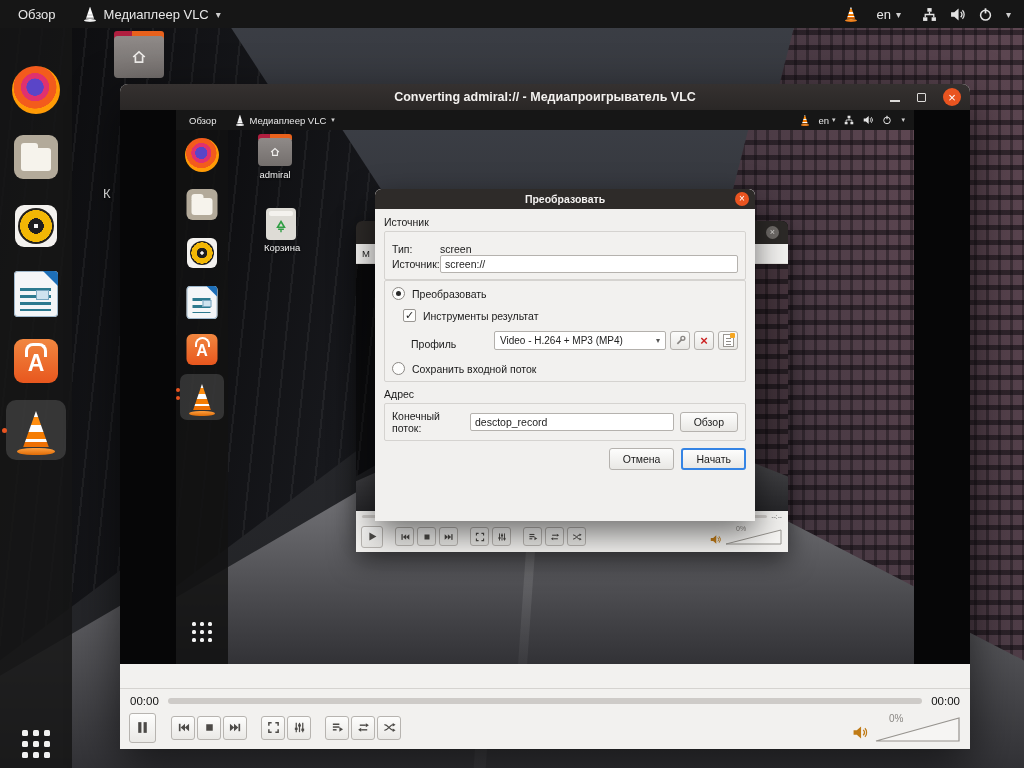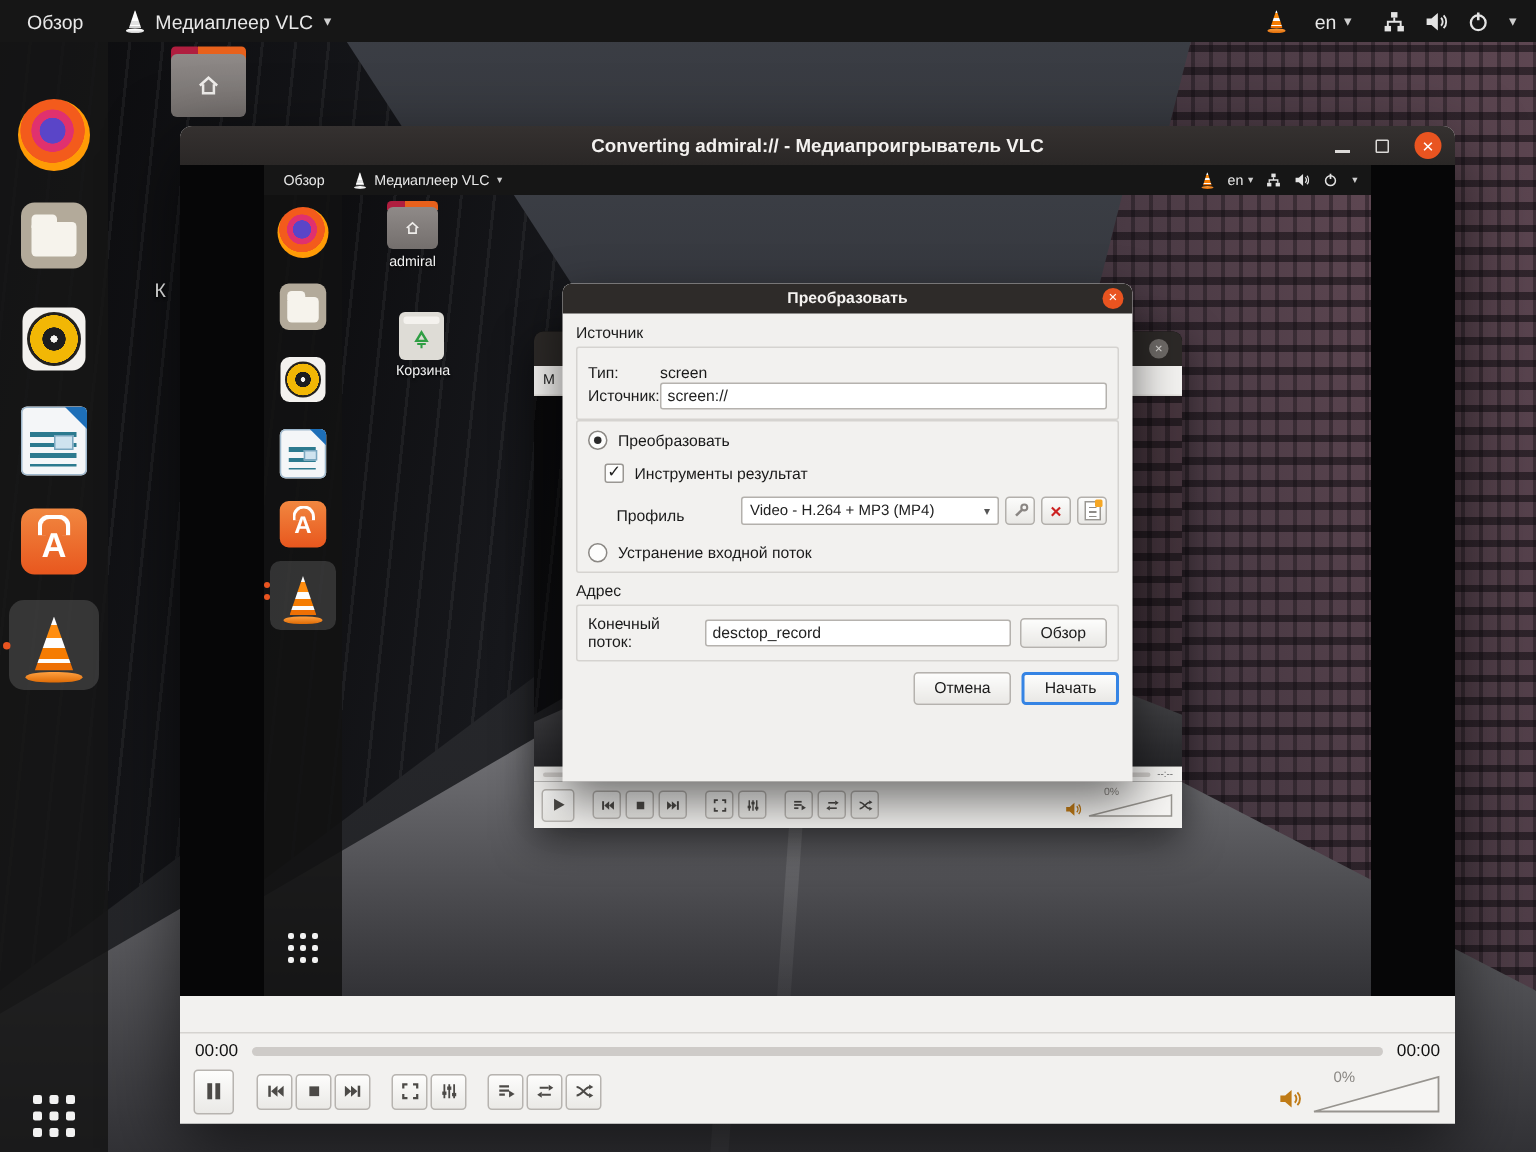--- a/index.html
+++ b/index.html
@@ -611,21 +611,21 @@
                   </span>
                 <span class="sqbtn">
                     <span class="docicon">
                       <i></i>
                       <b></b>
                     </span>
                   </span>
               </div>
               <div class="frow" style="margin-top:12px;">
                 <span class="radio"></span>
-                <span>Устранение входной поток</span>
+                <span>Сохранить входной поток</span>
               </div>
             </div>
 
             <div class="grp-title" style="margin-top:6px;">Адрес</div>
             <div class="grp-box">
               <div class="frow">
                 <span style="width:78px;flex:none;">Конечный поток:</span>
                 <input class="tin" value="desctop_record" style="">
                 <span class="pbtn" style="margin-left:6px;height:20px;">Обзор</span>
               </div>

